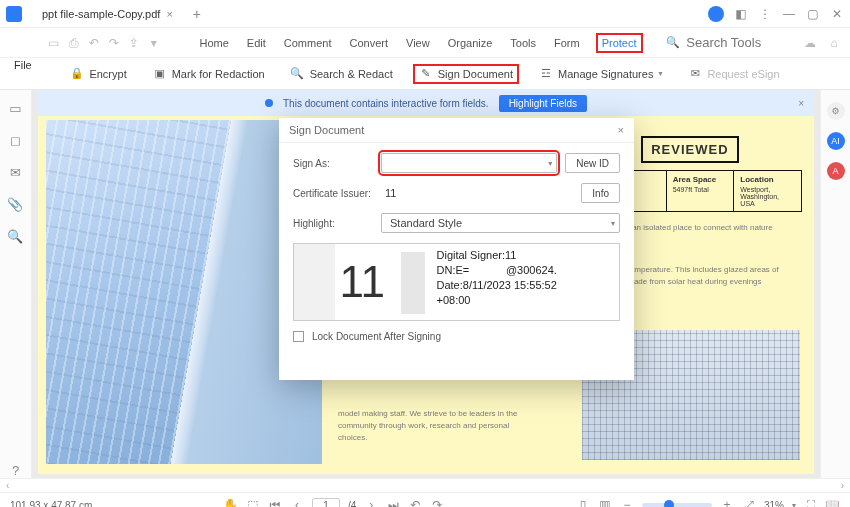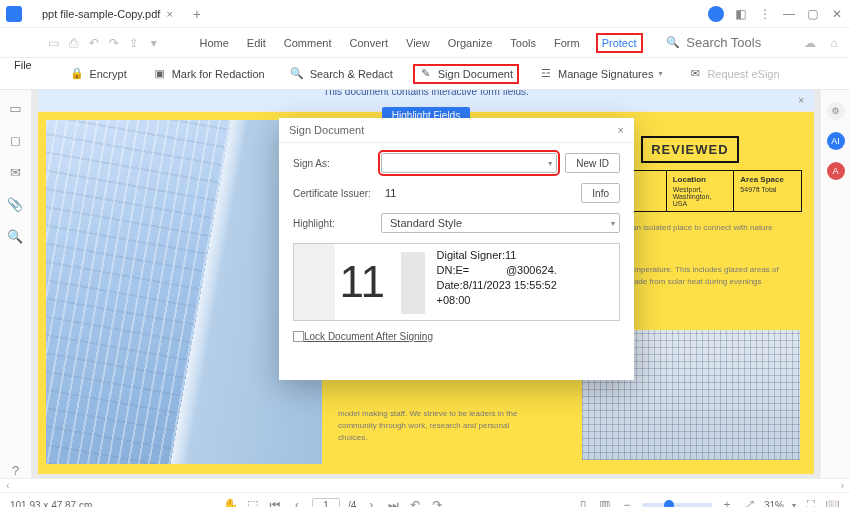--- a/index.html
+++ b/index.html
@@ -38,26 +38,26 @@
 .chev { font-size:8px; color:#888; }
 
 
 .main { position:relative; height:388px; display:flex; background:#fff; }
 .left-nav { width:32px; background:#fbfbfb; display:flex; flex-direction:column; align-items:center; padding-top:10px; gap:16px; border-right:1px solid #eee; }
 .left-nav .lni { width:16px; height:16px; color:#888; display:flex; align-items:center; justify-content:center; font-size:13px; }
 .right-nav { width:30px; background:#fbfbfb; display:flex; flex-direction:column; align-items:center; padding-top:12px; gap:12px; border-left:1px solid #eee; }
 .right-nav .rni { width:18px; height:18px; border-radius:50%; display:flex; align-items:center; justify-content:center; font-size:9px; color:#fff; }
 .canvas-wrap { flex:1; position:relative; overflow:hidden; background:#eaeaea; padding:0 6px 20px 6px; }
 
-.info-bar { position:absolute; top:0; left:6px; right:6px; height:20px; background:#e0edfe; display:flex; align-items:center; justify-content:center; gap:10px; font-size:10px; z-index:1;flex-direction:column; }
+.info-bar { position:absolute; top:0; left:6px; right:6px; height:26px; background:#e0edfe; display:flex; align-items:center; justify-content:center; gap:10px; font-size:10px; z-index:1; }
 .info-bar .txt { color:#4a6; color:#3a5a9a; }
 .info-bar .btn { background:#2e7bf6; color:#fff; padding:3px 10px; border-radius:2px; font-size:10px; }
 .info-bar .close { position:absolute; right:10px; color:#888; }
 
-.doc-page { position:absolute; top:22px; left:6px; right:6px; bottom:4px; background:#fde047; }
+.doc-page { position:absolute; top:22px; left:6px; right:6px; bottom:4px; background:#fef9c3; }
 .building { position:absolute; left:8px; top:8px; width:276px; bottom:10px;
   background:linear-gradient(160deg,#cfe2f9 0%,#a9c8ec 40%,#7fa9d6 100%); overflow:hidden; }
 .building::before { content:""; position:absolute; inset:0;
   background:
     linear-gradient(100deg, rgba(255,255,255,0) 55%, #e9f1fb 55%, #cddff2 58%, #b5cfe9 60%, #a0c0e0 100%),
     repeating-linear-gradient(100deg, rgba(255,255,255,.35) 0 2px, transparent 2px 10px),
     repeating-linear-gradient(10deg, rgba(90,120,160,.15) 0 2px, transparent 2px 18px);
 }
 .doc-hdr { position:absolute; left:300px; top:12px; right:12px; height:50px; display:flex; align-items:center; gap:10px; }
 .doc-title { font-size:28px; font-weight:700; color:#222; border:1px solid #8bb6f0; padding:0 6px; background:#f3f8ff; }
@@ -88,21 +88,21 @@
 .row { display:flex; align-items:center; gap:8px; }
 .row label { width:80px; color:#555; font-size:10px; }
 .sel { flex:1; height:20px; border:1px solid #bbb; border-radius:2px; background:#fff; display:flex; align-items:center; justify-content:flex-end; padding:0 4px; color:#888; }
 .sel.red { outline:2px solid #e22; outline-offset:1px; }
 .btn-s { height:20px; padding:0 10px; border:1px solid #bbb; border-radius:2px; background:#fff; display:flex; align-items:center; font-size:10px; color:#444; }
 .sig-preview { border:1px solid #ccc; height:78px; display:flex; }
 .sig-left { width:42%; display:flex; align-items:center; justify-content:center; font-size:44px; font-weight:400; background:
   linear-gradient(90deg,#f1f1f1 0 30%, transparent 30%); position:relative; }
 .sig-left::after { content:""; position:absolute; right:6px; top:8px; width:24px; height:62px; background:#e6e6e6; }
 .sig-right { flex:1; padding:4px 6px; font-size:11px; line-height:1.35; color:#222; }
-.chk { display:flex; align-items:center; gap:0; font-size:10px; color:#555;text-decoration:underline; }
+.chk { display:flex; align-items:center; gap:8px; font-size:10px; color:#555; }
 .chk .box { width:11px; height:11px; border:1px solid #999; }
 .modal-footer { position:absolute; bottom:10px; right:14px; display:flex; gap:10px; }
 .btn-primary { background:#2e7bf6; color:#fff; border:none; border-radius:3px; padding:5px 18px; font-size:11px; }
 .btn-default { background:#fff; border:1px solid #bbb; border-radius:3px; padding:5px 16px; font-size:11px; color:#444; }
 
 
 .scroll-h { height:14px; background:#fff; display:flex; align-items:center; padding:0 6px; border-top:1px solid #eee; }
 .scroll-h .arrow { color:#aaa; font-size:10px; }
 .scroll-h .track { flex:1; }
 .statusbar { height:25px; background:#fff; display:flex; align-items:center; padding:0 10px; gap:12px; font-size:10px; color:#666; border-top:1px solid #eee; }
@@ -219,22 +219,22 @@
       <div class="doc-hdr">
         <span class="doc-title">About Khan</span>
         <div class="logo-box">
           <span class="logo-mark"></span>
           <span class="logo-txt"><span>KHAN</span><br><span>ARCHITECTS INC.</span></span>
         </div>
         <span class="reviewed">REVIEWED</span>
       </div>
       <div class="stats">
         <div><b>Owner</b><span>Klan</span></div>
+        <div><b>Area Space</b><span>5497ft Total</span></div>
         <div><b>Location</b><span>Westport, Washington, USA</span></div>
-        <div><b>Area Space</b><span>5497ft Total</span></div>
       </div>
       <div class="bodytxt">
         <span>looking for an isolated place to connect with nature</span>
         <p>s internal temperature. This includes glazed areas of provides shade from solar heat during evenings</p>
       </div>
       <div class="bottom-caption">model making staff. We strieve to be leaders in the community through work, research and personal choices.</div>
       <div class="building2"></div>
     </div>
 
     <div class="modal">

